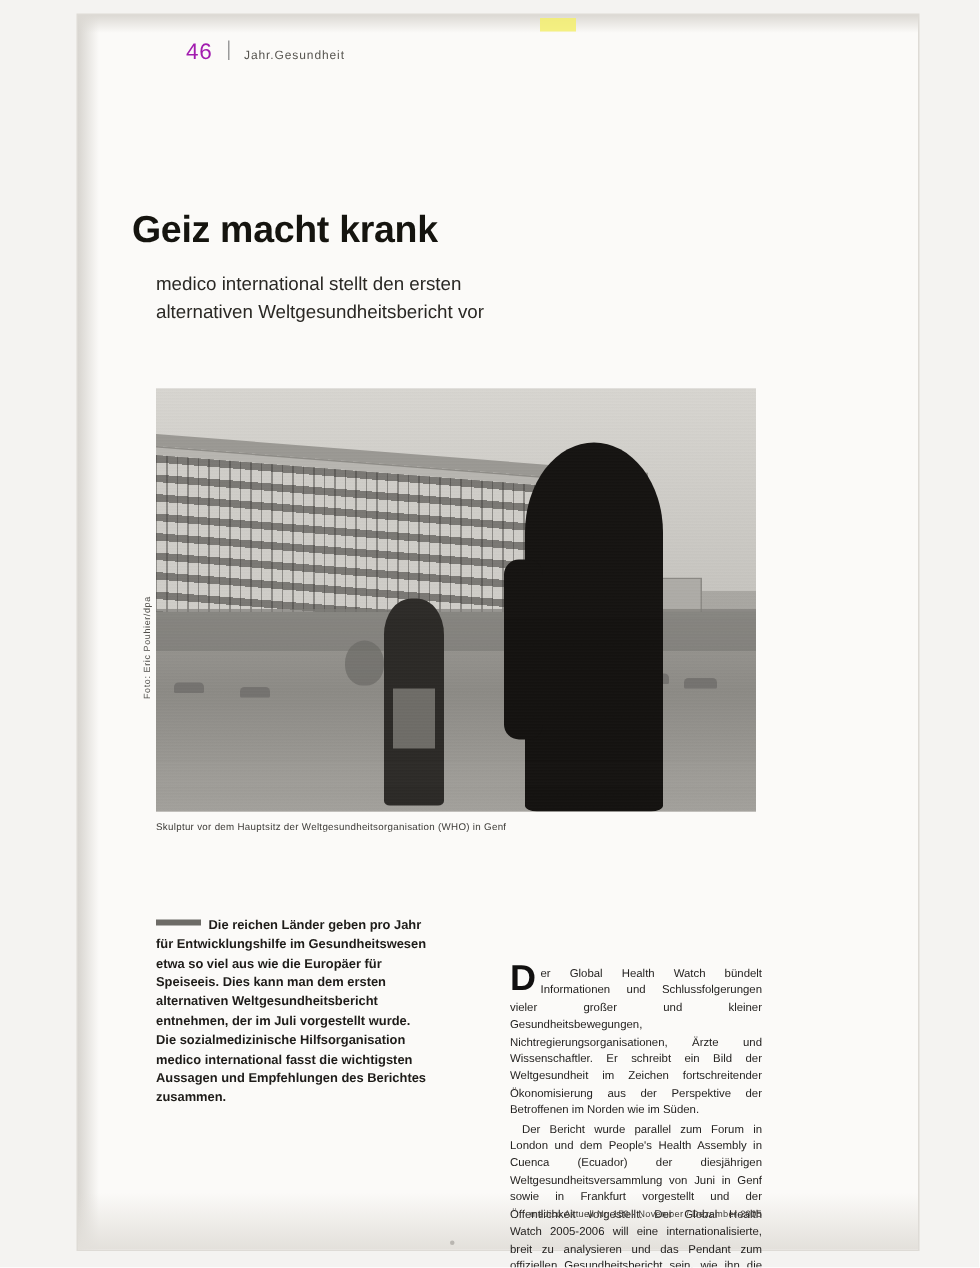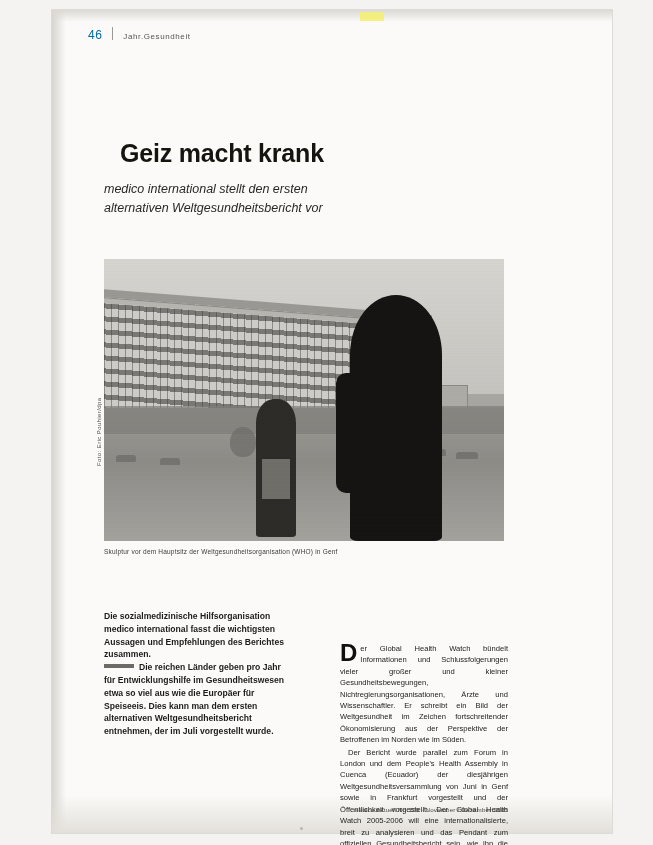--- a/index.html
+++ b/index.html
@@ -57,23 +57,24 @@
   .runhead {
     position: absolute;
     left: 88px;
     top: 26px;
     display: flex;
     align-items: baseline;
     gap: 10px;
     color: #4a4a4a;
   }
   .folio {
-    font-size: 12px;
+    font-size: 15px;
     letter-spacing: 0.5px;
-    color: #0369a1;
+    color: #a21caf;
+    margin-left: 36px;
   }
   .runhead-rule {
     width: 1px;
     height: 13px;
     background: #9a9a9a;
     display: inline-block;
     position: relative;
     top: 1px;
   }
   .runhead-text {
@@ -87,36 +88,35 @@
     top: 12px;
     width: 24px;
     height: 9px;
     background: #f3ef6d;
     opacity: 0.85;
   }
 
   
   .headline {
     position: absolute;
-    left: 120px;
+    left: 88px;
     top: 139px;
     font-size: 25px;
     font-weight: bold;
     color: #15140f;
     letter-spacing: -0.2px;
   }
   .standfirst {
     position: absolute;
     left: 104px;
     top: 180px;
     width: 260px;
     font-size: 12.5px;
     line-height: 19px;
     color: #2a2824;
-    font-style: italic;
   }
 
   
   .photo-wrap {
     position: absolute;
     left: 104px;
     top: 259px;
     width: 400px;
     height: 282px;
   }
@@ -386,22 +386,22 @@
       <div class="figure-mid"></div>
       <div class="figure-front"></div>
       <div class="photo-grain"></div>
     </div>
   </div>
 
   <div class="photo-credit">Foto: Eric Pouhier/dpa</div>
   <div class="caption">Skulptur vor dem Hauptsitz der Weltgesundheitsorganisation (WHO) in Genf</div>
 
   <div class="col-left">
+    <p><span class="lead-dash"></span><span>Die reichen Länder geben pro Jahr für Entwicklungshilfe im Gesundheitswesen etwa so viel aus wie die Europäer für Speiseeis. Dies kann man dem ersten alternativen Weltgesundheitsbericht entnehmen, der im Juli vorgestellt wurde.</span></p>
     <p>Die sozialmedizinische Hilfsorganisation medico international fasst die wichtigsten Aussagen und Empfehlungen des Berichtes zusammen.</p>
-    <p><span class="lead-dash"></span><span>Die reichen Länder geben pro Jahr für Entwicklungshilfe im Gesundheitswesen etwa so viel aus wie die Europäer für Speiseeis. Dies kann man dem ersten alternativen Weltgesundheitsbericht entnehmen, der im Juli vorgestellt wurde.</span></p>
   </div>
 
   <div class="col-right">
     <p><span class="dropcap">D</span><span>er Global Health Watch bündelt Informationen und Schlussfolgerungen vieler großer und kleiner Gesundheitsbewegungen, Nichtregierungsorganisationen, Ärzte und Wissenschaftler. Er schreibt ein Bild der Weltgesundheit im Zeichen fortschreitender Ökonomisierung aus der Perspektive der Betroffenen im Norden wie im Süden.</span></p>
     <p>Der Bericht wurde parallel zum Forum in London und dem People's Health Assembly in Cuenca (Ecuador) der diesjährigen Weltgesundheitsversammlung von Juni in Genf sowie in Frankfurt vorgestellt und der Öffentlichkeit vorgestellt. Der Global Health Watch 2005-2006 will eine internationalisierte, breit zu analysieren und das Pendant zum offiziellen Gesundheitsbericht sein, wie ihn die WHO vorlegt.</p>
   </div>
 
   <div class="footer-line">medico Aktuell Nr. 150 · November / Dezember 2005</div>
   <div class="page-speck"></div>
 </div>

